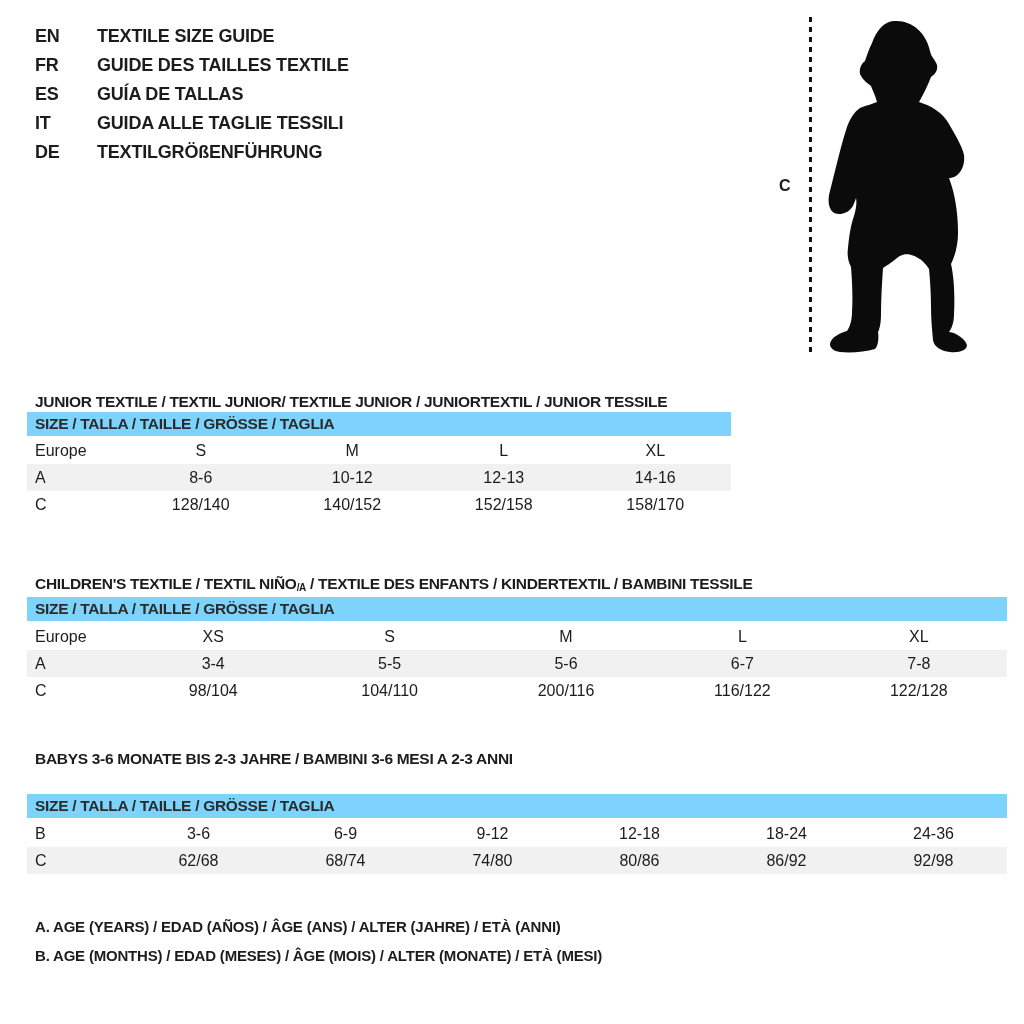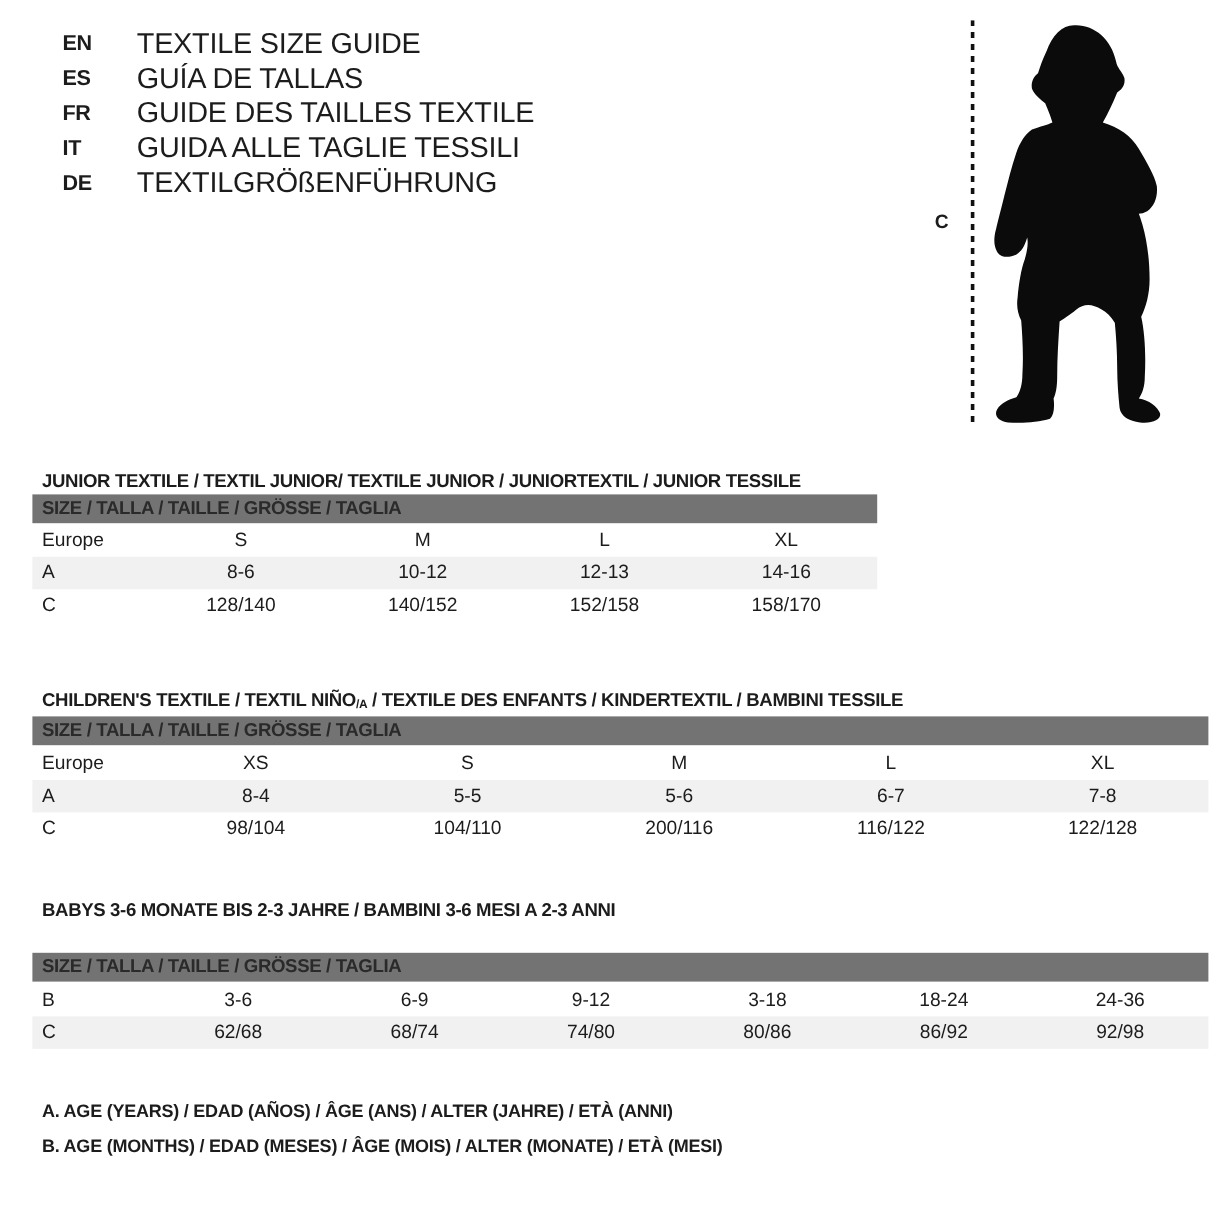--- a/index.html
+++ b/index.html
@@ -6,26 +6,26 @@
   html, body { width: 1024px; height: 1024px; }
   body {
     position: relative;
     background: #ffffff;
     font-family: "Liberation Sans", sans-serif;
     color: #1c1c1c;
     overflow: hidden;
   }
 
   
-  .lang-block { position: absolute; left: 52px; top: 22px; }
+  .lang-block { position: absolute; left: 35px; top: 22px; }
   .lang-row { display: flex; height: 29px; align-items: center; }
   .lang-code {
     width: 62px; font-weight: 700; font-size: 18px; letter-spacing: -0.2px;
   }
-  .lang-title { font-weight: 400; font-size: 24px; letter-spacing: -0.2px; }
+  .lang-title { font-weight: 700; font-size: 18px; letter-spacing: -0.2px; }
 
   
   .measure-line {
     position: absolute; left: 809px; top: 17px; width: 3px; height: 336px;
     background: repeating-linear-gradient(to bottom, #111 0 5px, transparent 5px 10px);
   }
   .measure-label {
     position: absolute; left: 779px; top: 177px;
     font-weight: 700; font-size: 16px;
   }
@@ -38,21 +38,21 @@
     white-space: nowrap; line-height: 20px; margin-top: 26px;
   }
   .sub { font-size: 10px; vertical-align: -2px; }
   .heading-2line { line-height: 27px; }
 
   
   .size-table { position: absolute; left: 27px; }
   .w-junior { width: 704px; }
   .w-wide  { width: 980px; }
   .band {
-    height: 24px; background: #737373;
+    height: 24px; background: #7dd3fc;
     font-weight: 700; font-size: 15.5px; letter-spacing: -0.3px;
     line-height: 24px; padding-left: 8px; color: #2a2a2a;
     margin-bottom: 2px;
   }
   .trow { display: flex; height: 26px; align-items: center; font-size: 16px; }
   .trow-27 { height: 27px; }
   .trow.alt { background: #f1f1f1; }
   .label-cell { width: 98px; padding-left: 8px; }
   .cell { flex: 1; text-align: center; }
 
@@ -65,26 +65,26 @@
 </style>
 </head>
 <body>
 
 <div class="lang-block">
   <div class="lang-row">
     <span class="lang-code">EN</span>
     <span class="lang-title">TEXTILE SIZE GUIDE</span>
   </div>
   <div class="lang-row">
+    <span class="lang-code">FR</span>
+    <span class="lang-title">GUIDE DES TAILLES TEXTILE</span>
+  </div>
+  <div class="lang-row">
     <span class="lang-code">ES</span>
     <span class="lang-title">GUÍA DE TALLAS</span>
-  </div>
-  <div class="lang-row">
-    <span class="lang-code">FR</span>
-    <span class="lang-title">GUIDE DES TAILLES TEXTILE</span>
   </div>
   <div class="lang-row">
     <span class="lang-code">IT</span>
     <span class="lang-title">GUIDA ALLE TAGLIE TESSILI</span>
   </div>
   <div class="lang-row">
     <span class="lang-code">DE</span>
     <span class="lang-title">TEXTILGRÖßENFÜHRUNG</span>
   </div>
 </div>
@@ -175,21 +175,21 @@
   <div class="trow trow-27">
     <span class="label-cell">Europe</span>
     <span class="cell">XS</span>
     <span class="cell">S</span>
     <span class="cell">M</span>
     <span class="cell">L</span>
     <span class="cell">XL</span>
   </div>
   <div class="trow trow-27 alt">
     <span class="label-cell">A</span>
-    <span class="cell">8-4</span>
+    <span class="cell">3-4</span>
     <span class="cell">5-5</span>
     <span class="cell">5-6</span>
     <span class="cell">6-7</span>
     <span class="cell">7-8</span>
   </div>
   <div class="trow trow-27">
     <span class="label-cell">C</span>
     <span class="cell">98/104</span>
     <span class="cell">104/110</span>
     <span class="cell">200/116</span>
@@ -201,21 +201,21 @@
 <div class="section-heading heading-2line" style="top:719px">
   <div>BABYS 3-6 MONATE BIS 2-3 JAHRE / BAMBINI 3-6 MESI A 2-3 ANNI</div>
 </div>
 <div class="size-table w-wide" style="top:794px">
   <div class="band">SIZE / TALLA / TAILLE / GRÖSSE / TAGLIA</div>
   <div class="trow trow-27">
     <span class="label-cell">B</span>
     <span class="cell">3-6</span>
     <span class="cell">6-9</span>
     <span class="cell">9-12</span>
-    <span class="cell">3-18</span>
+    <span class="cell">12-18</span>
     <span class="cell">18-24</span>
     <span class="cell">24-36</span>
   </div>
   <div class="trow trow-27 alt">
     <span class="label-cell">C</span>
     <span class="cell">62/68</span>
     <span class="cell">68/74</span>
     <span class="cell">74/80</span>
     <span class="cell">80/86</span>
     <span class="cell">86/92</span>

